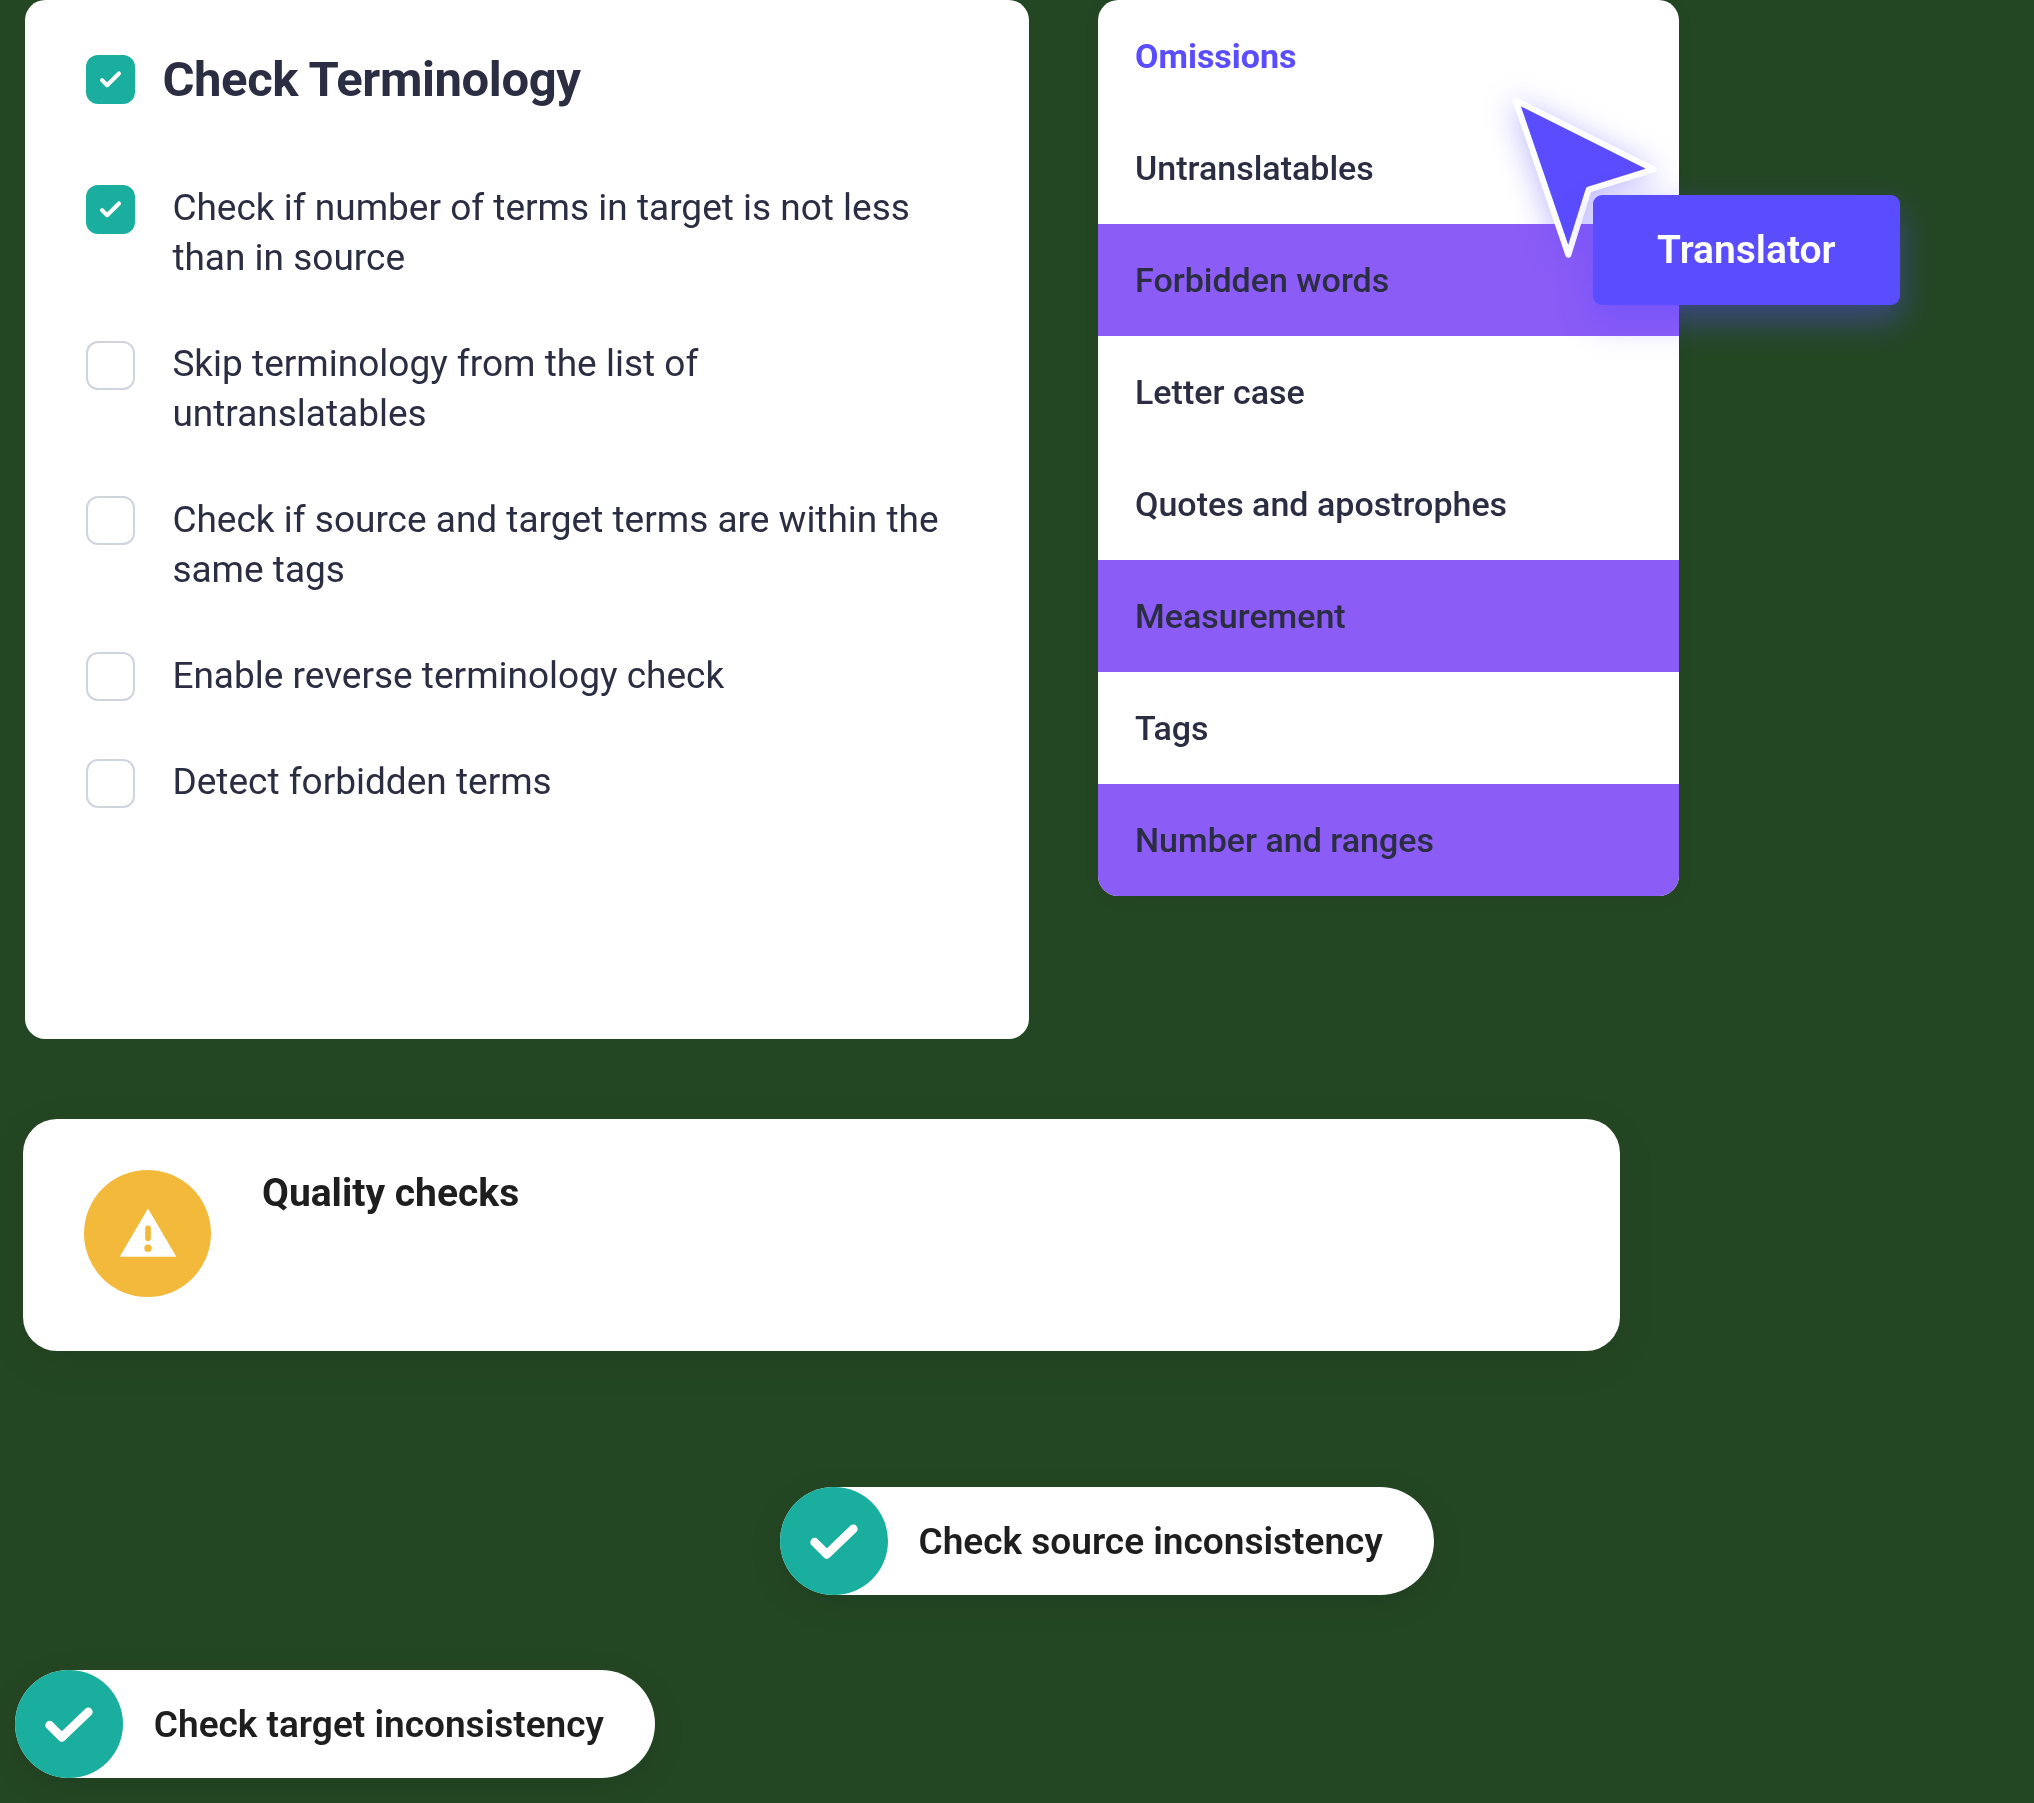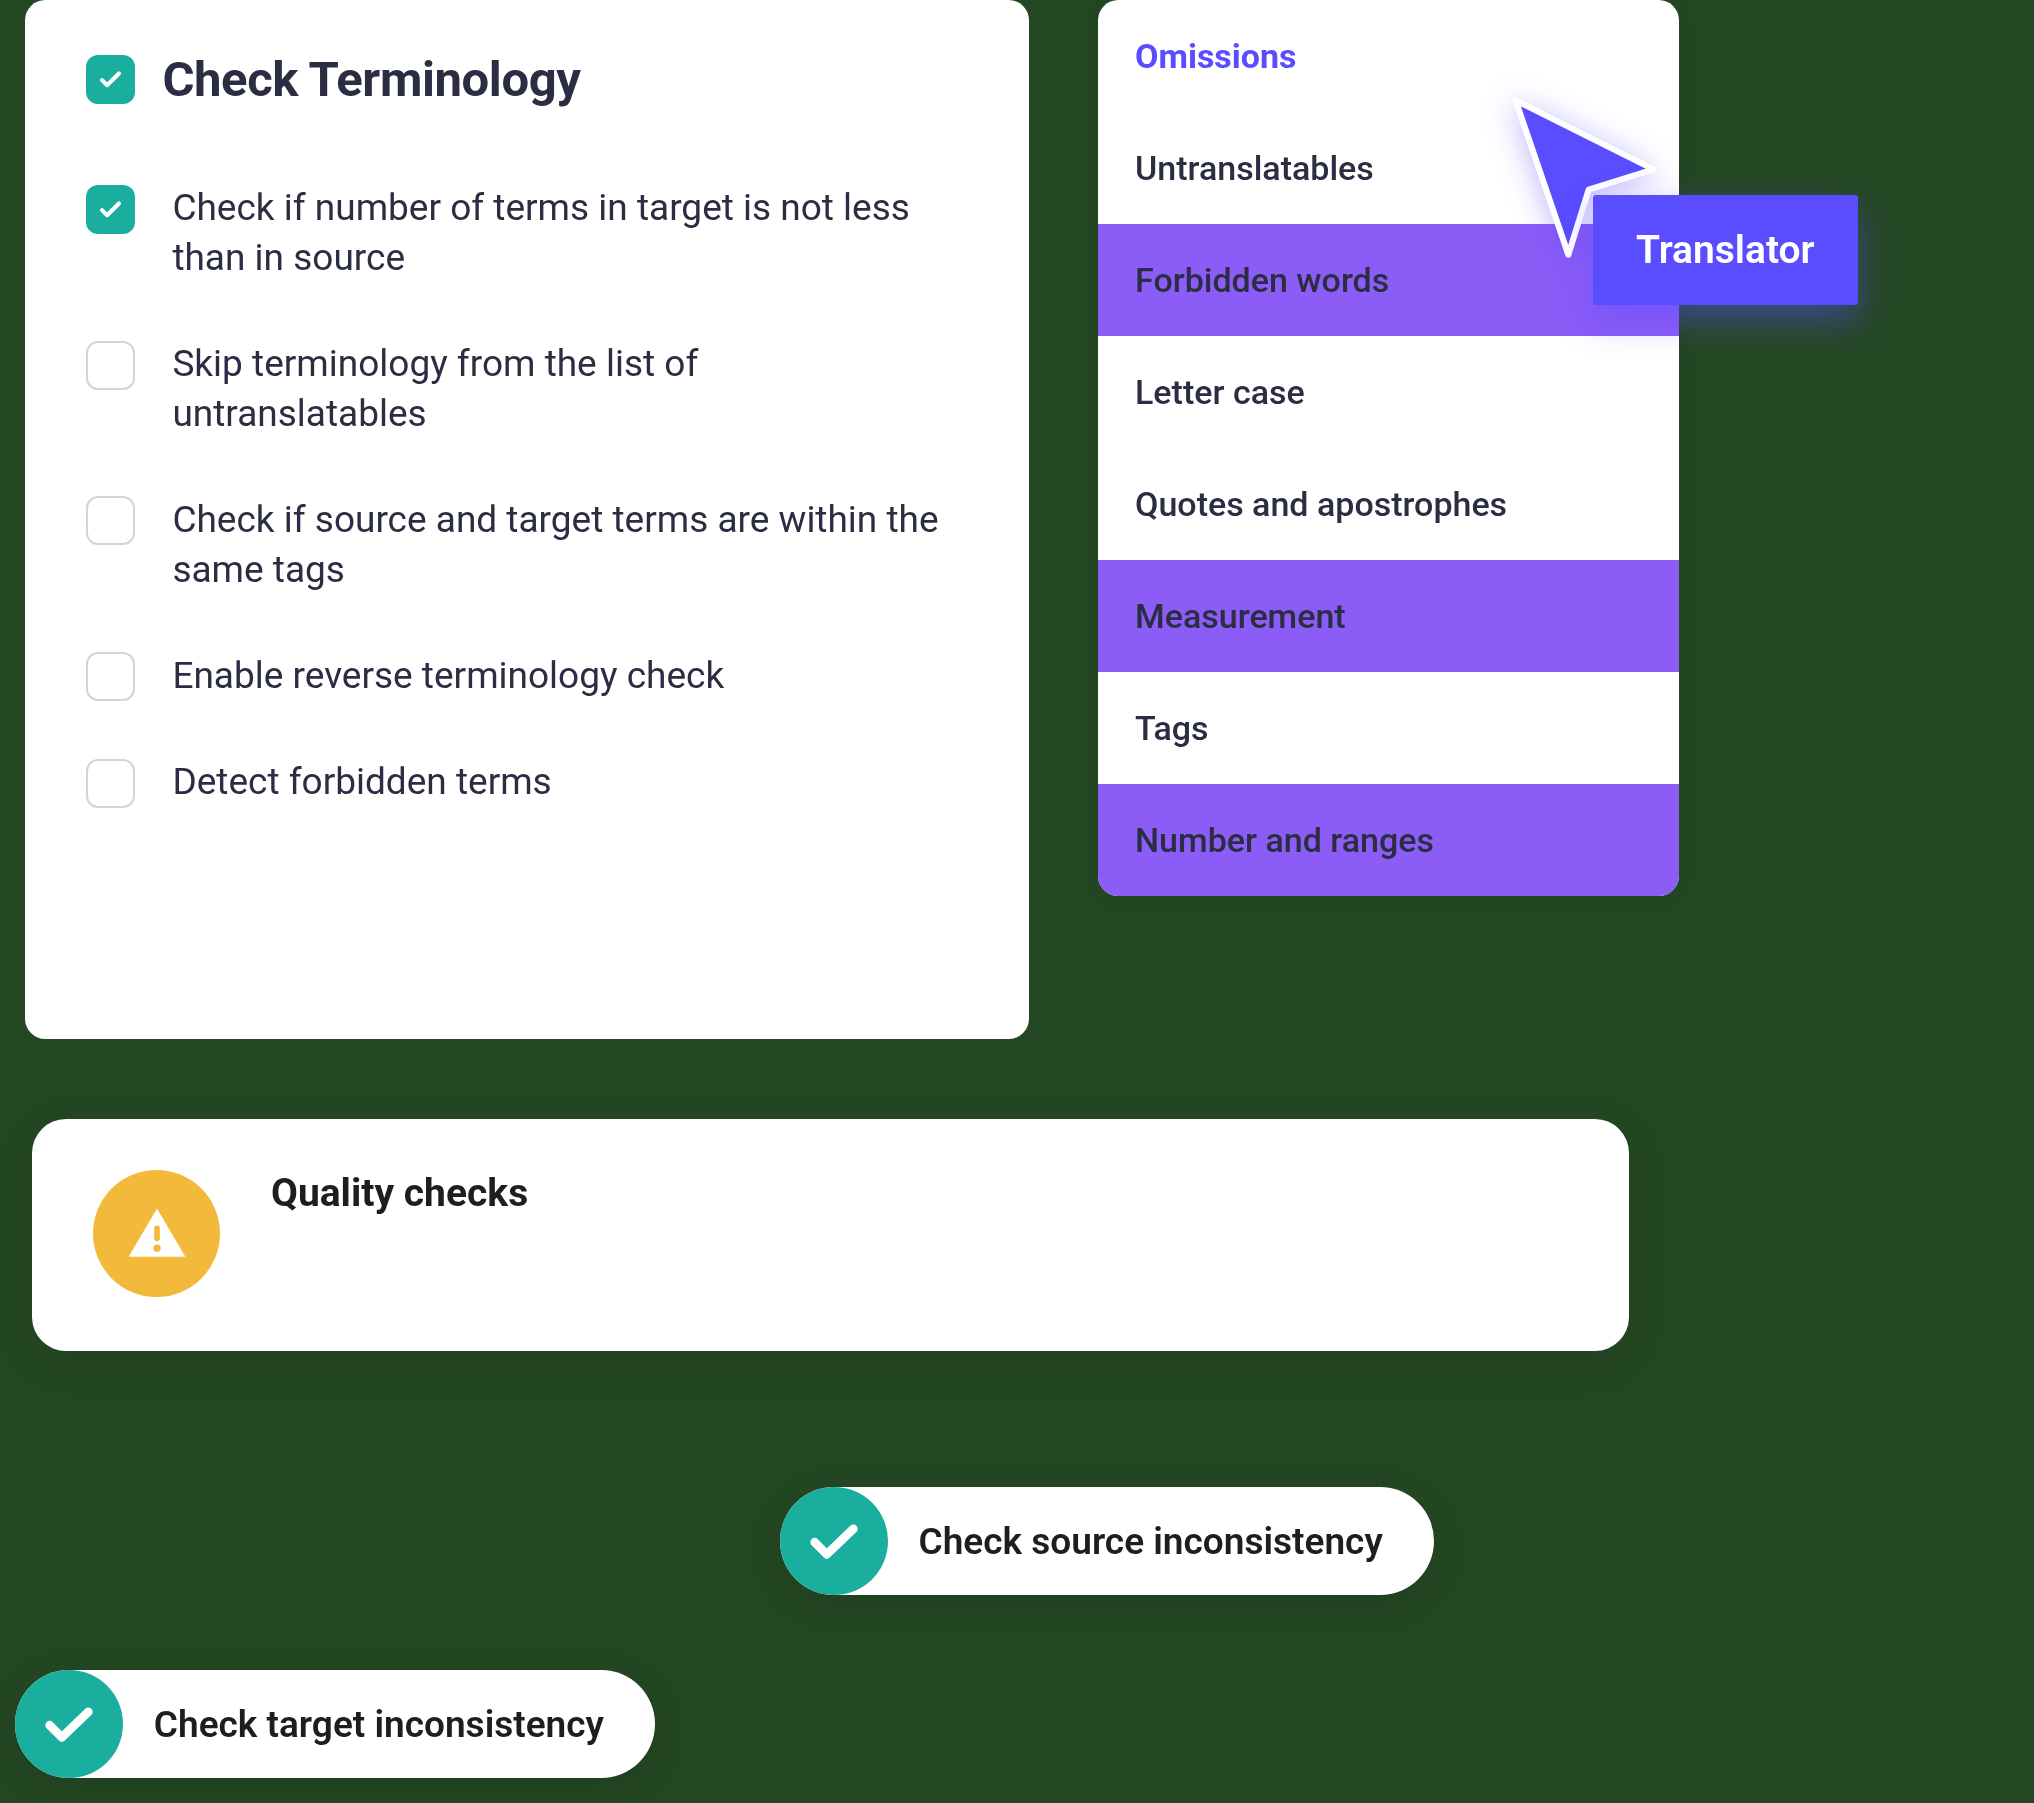--- a/index.html
+++ b/index.html
@@ -67,30 +67,30 @@
     pointer-events: none;
   }
   .cursor-wrap svg { width: 100%; height: 100%; filter: drop-shadow(0 5.1px 15.3px rgba(90,76,255,0.4)); }
   .translator-pill {
     position: absolute;
     left: 1593px; top: 195px;
     background: #5a4cff;
     color: #fff;
     font-size: 39px;
     font-weight: 600;
-    padding: 32px 43px;
-    border-radius: 3px;
+    padding: 32px 64px;
+    border-radius: 9px;
     box-shadow: 0 15.3px 34px rgba(90,76,255,0.45);
     text-align: center;
   }
 
   
   .card-quality {
     position: absolute;
-    left: 32px; top: 1119px;
+    left: 23px; top: 1119px;
     width: 1597px;
     background: #fff;
     border-radius: 34px;
     padding: 51px 61px 54px 61px;
     display: flex; align-items: flex-start; gap: 51px;
     box-shadow: 0 10.2px 42px rgba(0,0,0,0.08);
   }
   .warn-badge {
     width: 127px; height: 127px; border-radius: 50%;
     background: #f2b93b;

